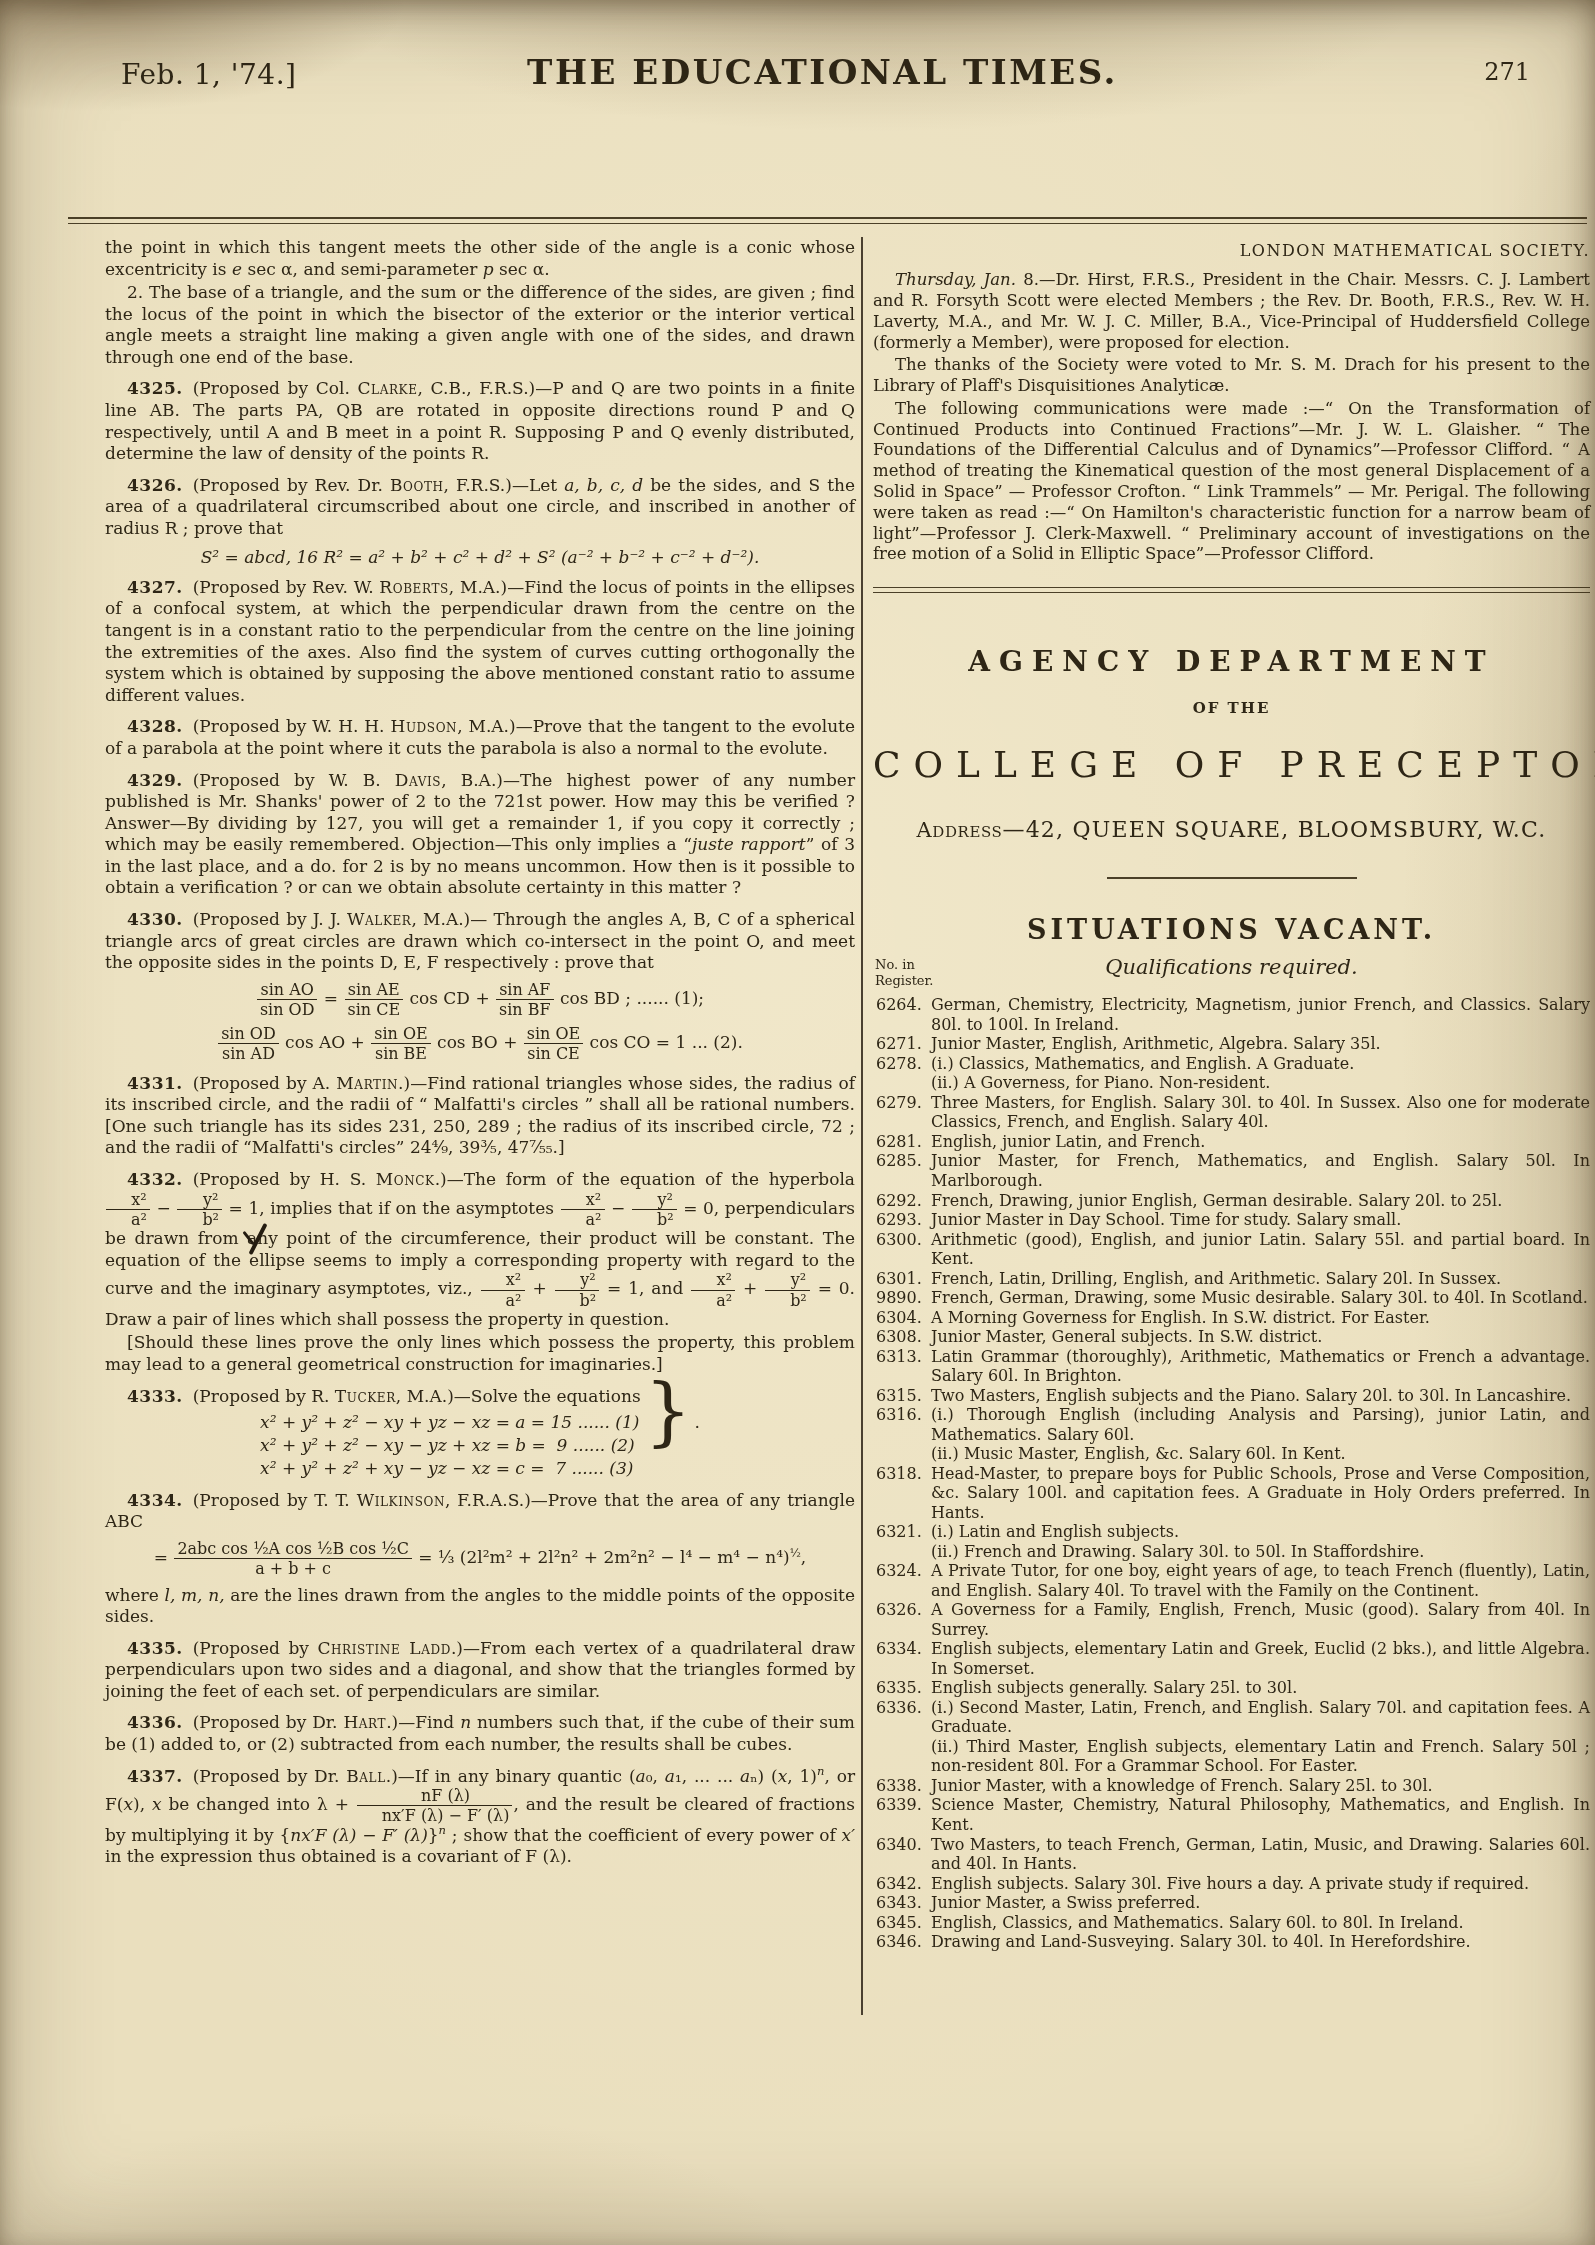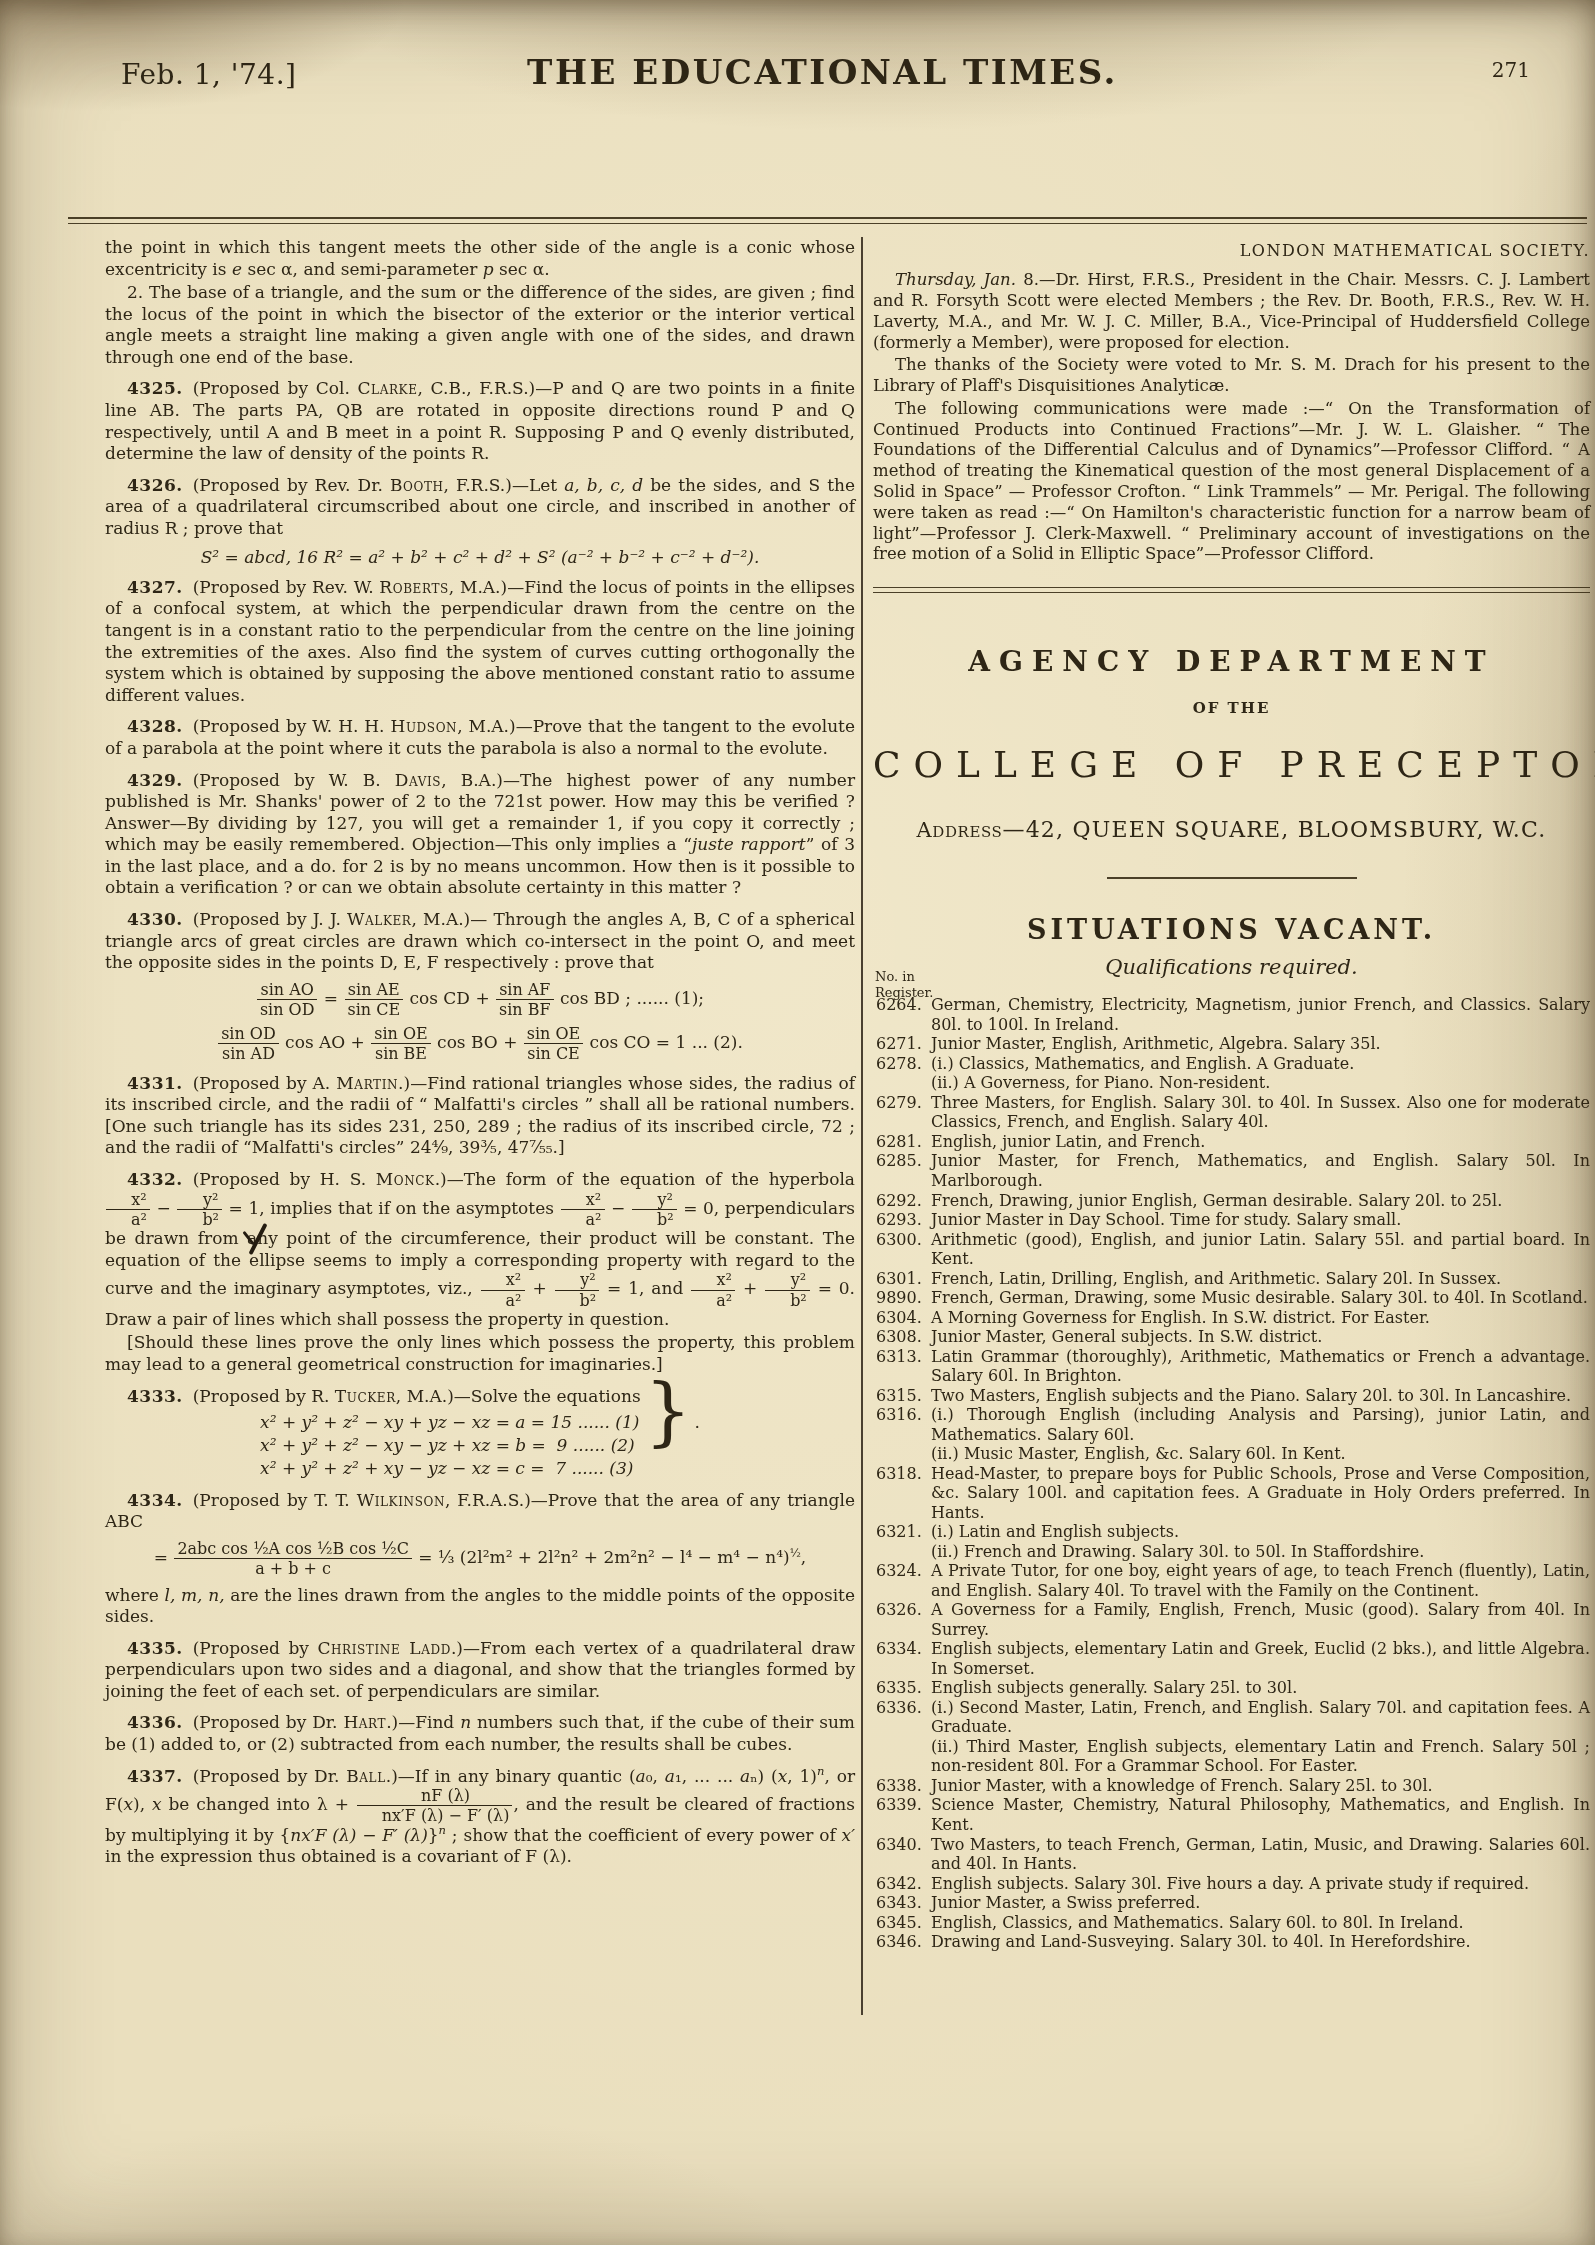--- a/index.html
+++ b/index.html
@@ -24,21 +24,21 @@
     box-shadow: inset 0 0 110px rgba(72,54,28,.30),
                 inset 0 18px 38px -16px rgba(58,42,20,.55),
                 inset -14px 0 34px -18px rgba(58,42,20,.40),
                 inset 10px 0 28px -18px rgba(58,42,20,.35);
   }
   
   .hdr{position:absolute;top:52px;left:105px;right:55px;height:46px;}
   .hdr .date{position:absolute;left:16px;top:6px;font-size:28px;letter-spacing:.5px;}
   .hdr .title{position:absolute;left:50%;top:0;transform:translateX(-50%);
     font-size:34px;font-weight:bold;letter-spacing:2.5px;white-space:nowrap;}
-  .hdr .pageno{position:absolute;right:10px;top:6px;font-size:20px;}
+  .hdr .pageno{position:absolute;right:10px;top:6px;font-size:24px;}
   .hdr-rule{position:absolute;top:217px;left:68px;right:8px;height:4px;
     border-top:2px solid #4b4028;border-bottom:1px solid #4b4028;}
   
   .columns{position:absolute;top:237px;left:105px;right:5px;bottom:0;display:flex;align-items:flex-start;}
   .col-left{width:750px;font-size:17px;line-height:1.27;text-align:justify;}
   .divider{width:2px;align-self:stretch;background:#4a4030;margin:0 6px 230px 6px;}
   .col-right{flex:1;min-width:0;font-size:16.5px;line-height:1.26;text-align:justify;padding-left:4px;}
   
   .body-p{margin:0 0 2px 0;text-indent:22px;}
   .body-p.noindent{text-indent:0;}
@@ -61,21 +61,21 @@
   .double-rule{margin-top:22px;height:4px;border-top:1px solid #4b4028;border-bottom:1px solid #4b4028;}
   .agency{text-align:center;}
   .agency-title{margin-top:51px;font-size:28px;font-weight:bold;letter-spacing:9px;white-space:nowrap;}
   .agency-ofthe{margin-top:20px;font-size:15px;font-weight:bold;letter-spacing:2px;}
   .agency-college{margin-top:24px;font-size:36px;font-weight:normal;letter-spacing:13px;white-space:nowrap;}
   .agency-address{margin-top:28px;font-size:22px;letter-spacing:1.2px;white-space:nowrap;}
   .agency-address .sc{font-size:.95em;}
   .short-rule{width:250px;margin:34px auto 0;border-top:2px solid #4b4028;}
   .sv-heading{margin:34px 0 2px;text-align:center;font-size:27px;font-weight:bold;letter-spacing:4px;}
   .sv-colheads{position:relative;height:46px;}
-  .no-in{position:absolute;left:2px;top:20px;font-size:13px;line-height:1.2;text-align:left;}
+  .no-in{position:absolute;left:2px;top:8px;font-size:13px;line-height:1.2;text-align:left;}
   .qual{position:absolute;left:0;right:0;top:5px;text-align:center;font-style:italic;font-size:21px;}
   #entries{font-size:16px;line-height:1.22;}
   .entry{position:relative;padding-left:58px;text-align:justify;}
   .entry .no{position:absolute;left:3px;}
   
   .ink-mark{position:absolute;z-index:3;background:#241c10;border-radius:2px;}
   .ink-a{left:256px;top:1222px;width:4px;height:34px;transform:rotate(27deg);}
   .ink-b{left:247px;top:1230px;width:3px;height:16px;transform:rotate(-38deg);}
 </style>
 </head>

